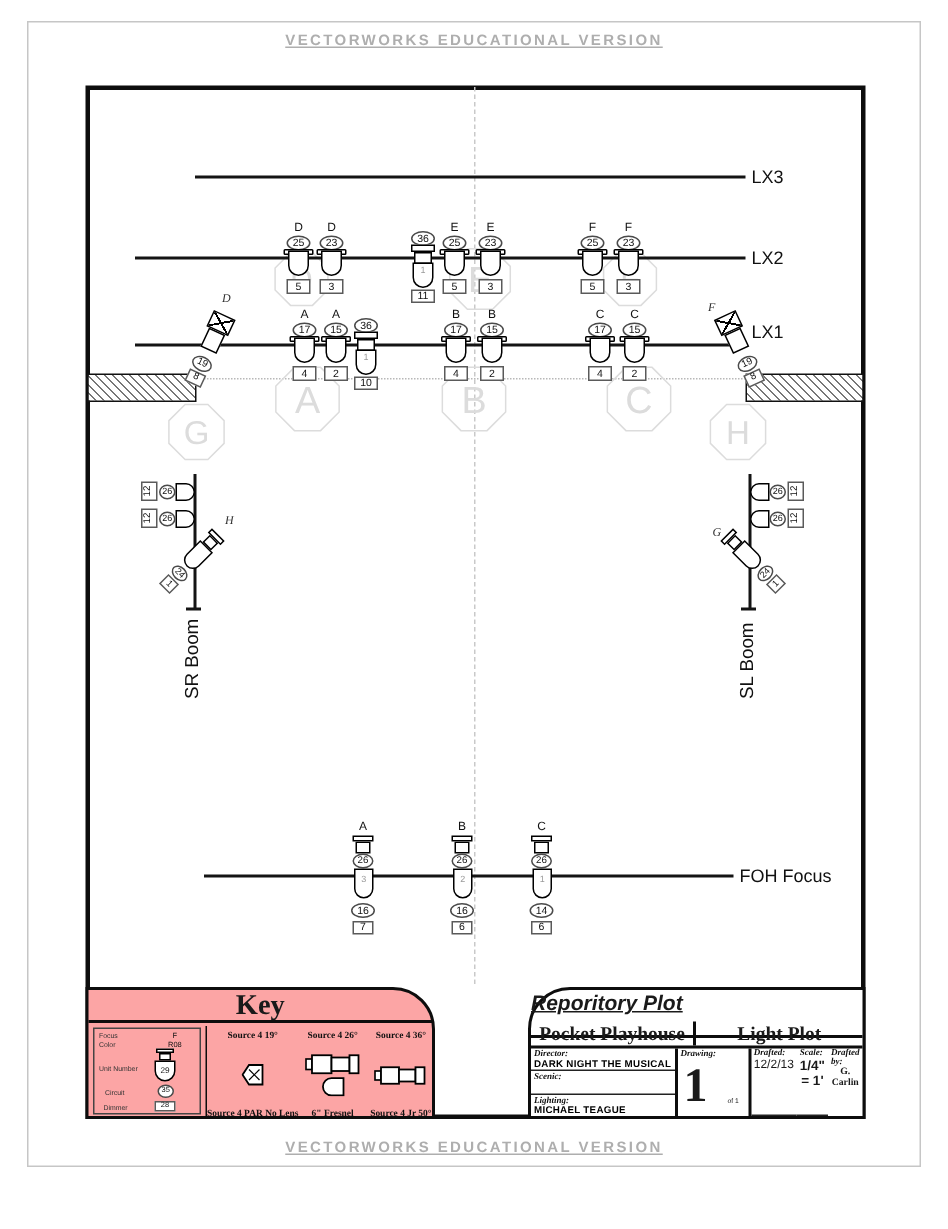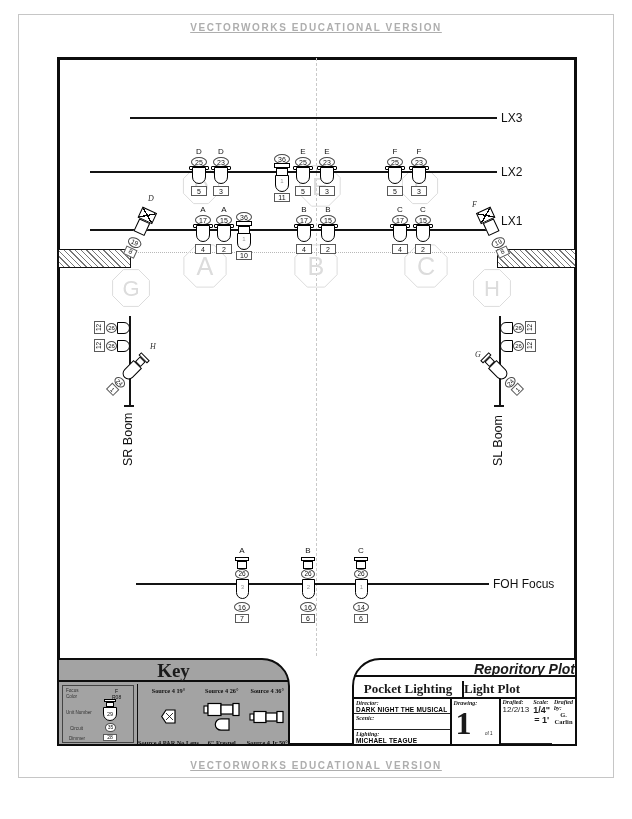--- a/index.html
+++ b/index.html
@@ -36,43 +36,43 @@
   .flange { border-radius:1px; }
   .parbodyR { border-radius:0 7px 7px 0; }
   .parbodyL { border-radius:7px 0 0 7px; }
   .parhead { background-image:
       linear-gradient(to top right, transparent 46%, #000 46% 54%, transparent 54%),
       linear-gradient(to bottom right, transparent 46%, #000 46% 54%, transparent 54%); }
   .unit { color:#9a9a9a; text-align:center; line-height:1; background:transparent; }
   .ghost-svg { position:absolute; }
   
   .keybox { position:absolute; left:57px; top:658px; width:233px; height:88px;
-            border:2px solid #0d0d0d; border-radius:0 28px 0 0; background:#a3a3a3; }
+            border:2px solid #0d0d0d; border-radius:0 28px 0 0; background:#fca5a5; }
   .key-title { position:absolute; left:0; top:0; width:100%; height:22px; text-align:center;
                font:700 19px "Liberation Serif",serif; border-bottom:2px solid #0d0d0d; line-height:21px;}
   .key-sample { position:absolute; left:3px; top:25px; width:72px; height:58px; border:1px solid #444; }
   .ks-lbl { position:absolute; font:400 4.6px "Liberation Sans",sans-serif; color:#333; }
   .ks-val { position:absolute; font:400 5px "Liberation Sans",sans-serif; color:#111; }
   .key-main { position:absolute; left:78px; top:24px; width:153px; height:62px;
               border-left:1.5px solid #0d0d0d; display:flex; }
   .key-col { flex:1; display:flex; flex-direction:column; align-items:center; padding-top:3px; }
   .key-name { font:700 6.3px "Liberation Serif",serif; color:#111; white-space:nowrap; text-align:center; }
   .key-sym { flex:1; display:flex; flex-direction:column; align-items:center; justify-content:center; gap:1px; }
   
   .tb { position:absolute; left:352px; top:658px; width:225px; height:88px;
         border:2px solid #0d0d0d; border-radius:28px 0 0 0; background:#fff;
         font-family:"Liberation Sans",sans-serif; }
-  .tb-title { position:absolute; top:0; left:0; width:100%; height:17px; text-align:right;
+  .tb-title { position:absolute; top:0; left:0; width:100%; height:32px; text-align:left;
               border-bottom:2px solid #0d0d0d; }
   .tb-title span { font:italic 700 14px "Liberation Sans",sans-serif; text-decoration:underline; }
   .tb-row2 { position:absolute; top:21px; left:0; width:100%; height:18px; display:flex;
              border-bottom:2px solid #0d0d0d; }
   .tb-venue { width:110px; border-right:2px solid #0d0d0d; text-align:center;
               font:700 13px "Liberation Serif",serif; line-height:16px; }
-  .tb-sheet { flex:1; font:700 13px "Liberation Serif",serif; line-height:16px; }
+  .tb-sheet { flex:1; text-align:center; font:700 13px "Liberation Serif",serif; line-height:16px; }
   .tb-row3 { position:absolute; top:39px; left:0; width:100%; height:45px; display:flex; }
   .tb-left { width:110px; border-right:2px solid #0d0d0d; display:flex; flex-direction:column; }
   .tb-cell { border-bottom:1px solid #222; padding:1px 2px 0 2px; flex:1; }
   .tb-cell:last-child { border-bottom:none; }
   .flbl { font:italic 700 6px "Liberation Serif",serif; color:#111; display:block; }
   .fval { font:700 6.5px "Liberation Sans",sans-serif; color:#000; display:block; letter-spacing:.2px; }
   .tb-mid { width:55px; border-right:2px solid #0d0d0d; position:relative; }
   .tb-big { position:absolute; left:4px; top:6px; font:700 32px "Liberation Serif",serif; }
   .tb-of { position:absolute; right:6px; bottom:8px; font:400 4.5px "Liberation Sans",sans-serif; }
   .tb-right { flex:1; display:flex; flex-direction:row; }
@@ -382,21 +382,21 @@
         <span class="key-name">Source 4 Jr 50°</span>
       </div>
     </div>
   </div>
 
   <div class="tb">
     <div class="tb-title">
       <span>Reporitory Plot</span>
     </div>
     <div class="tb-row2">
-      <div class="tb-venue">Pocket Lighting</div>
+      <div class="tb-venue">Pocket Playhouse</div>
       <div class="tb-sheet">Light Plot</div>
     </div>
     <div class="tb-row3">
       <div class="tb-left">
         <div class="tb-cell">
           <span class="flbl">Director:</span>
           <span class="fval">DARK NIGHT THE MUSICAL</span>
         </div>
         <div class="tb-cell">
           <span class="flbl">Scenic:</span>

